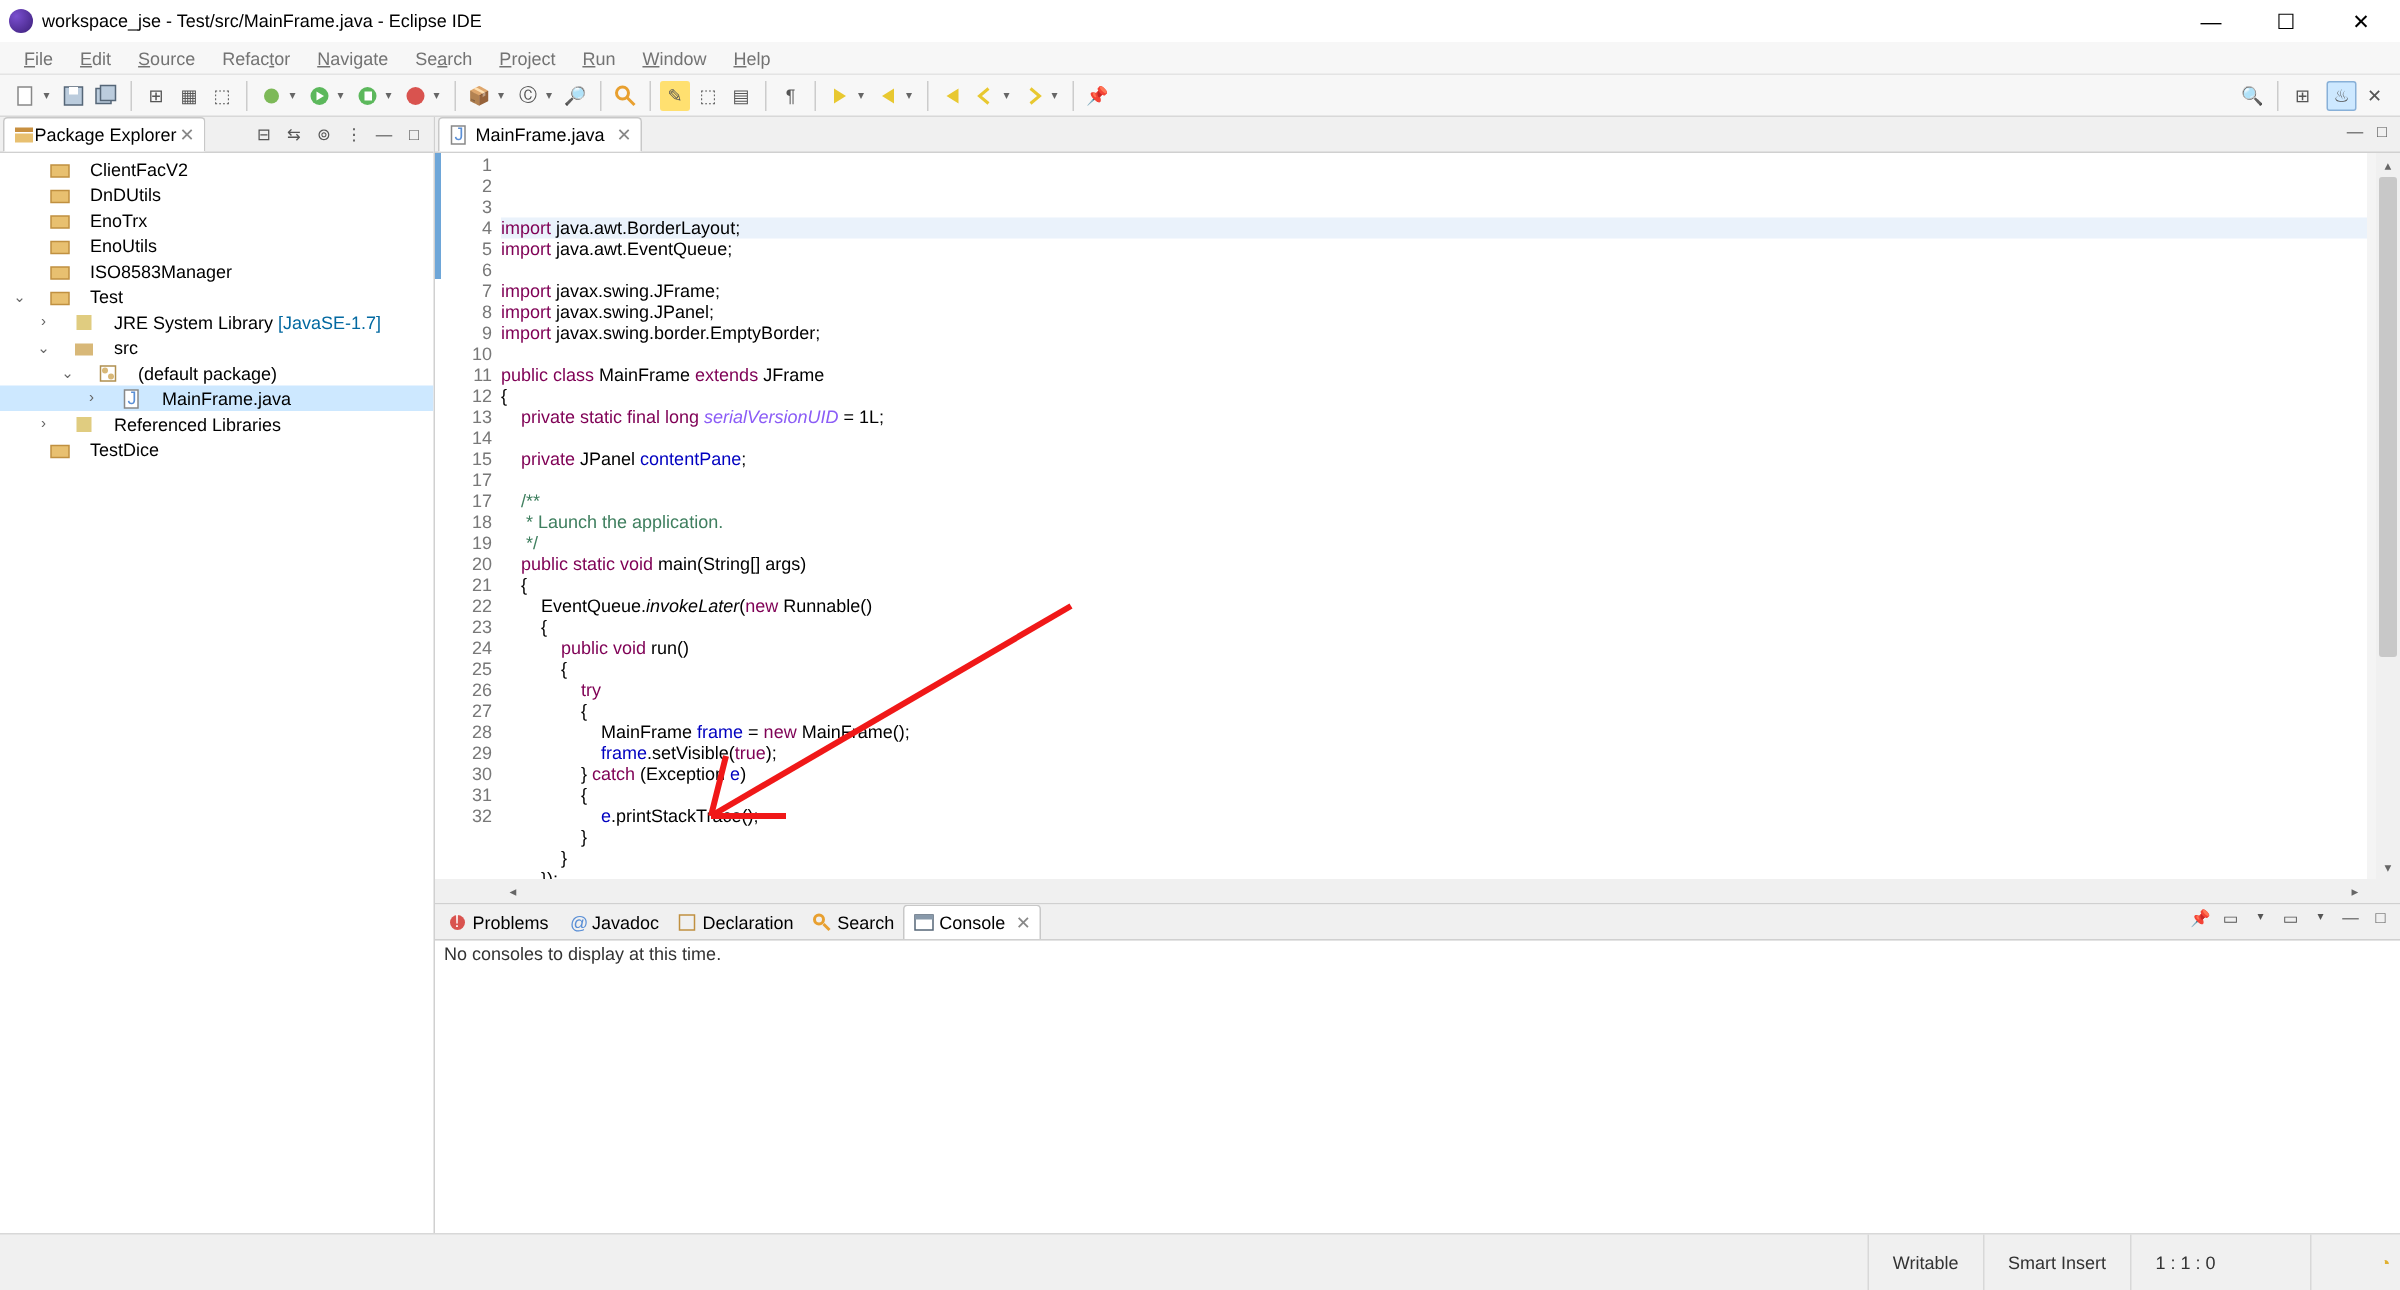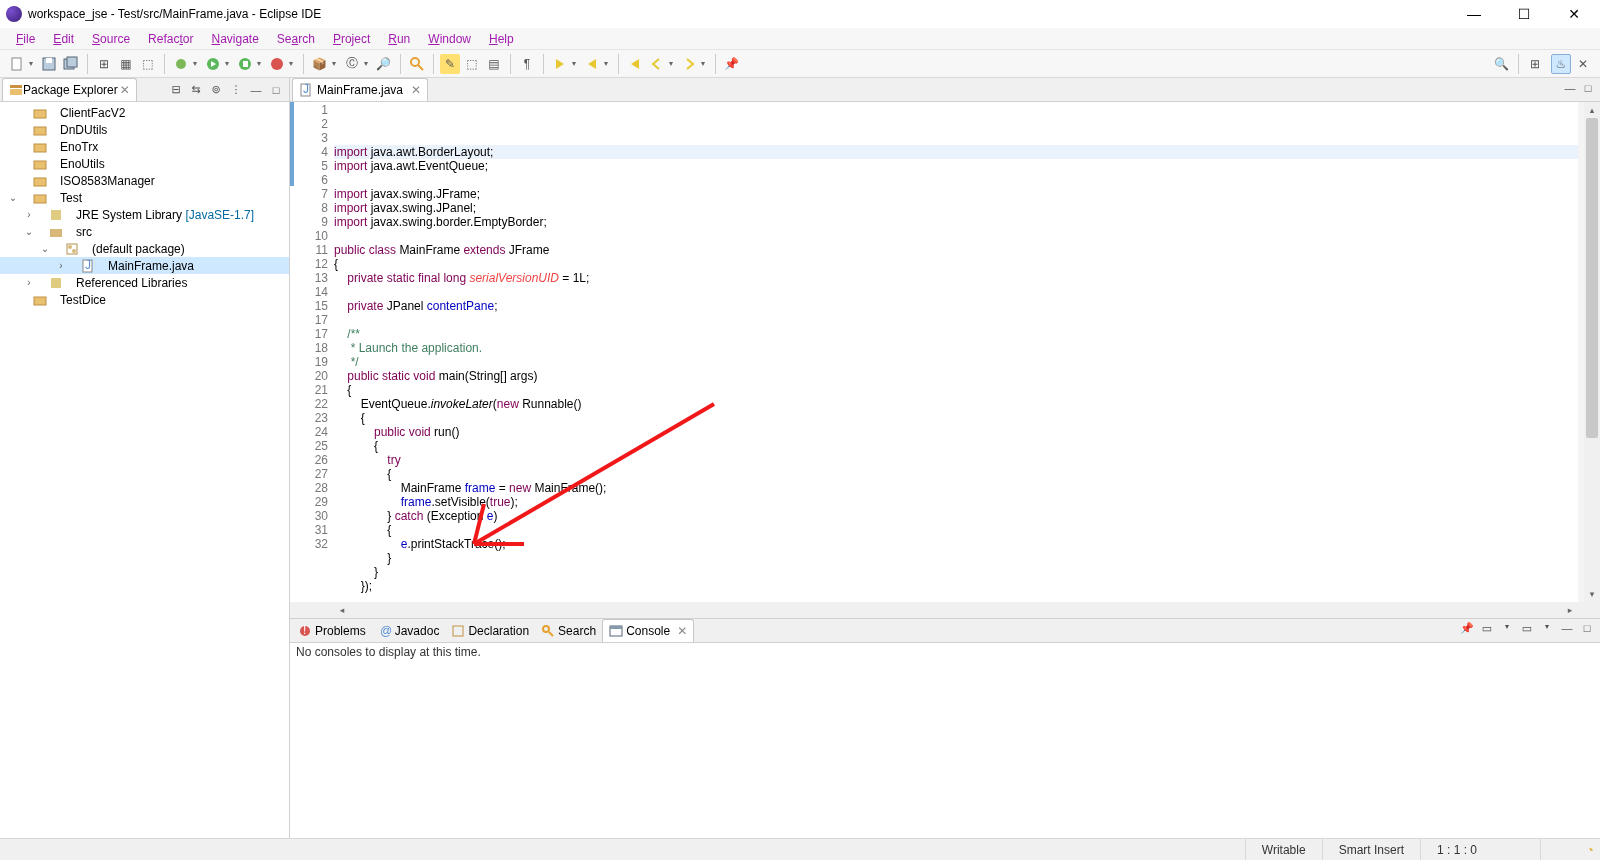--- a/index.html
+++ b/index.html
@@ -7,21 +7,21 @@
 
 
 .titlebar { height: 28px; background: #fff; display: flex; align-items: center; padding: 12px 6px; }
 .titlebar .icon { width: 16px; height: 16px; margin-right: 6px; border-radius: 50%; background: radial-gradient(circle at 30% 30%, #7a4fcf, #3b1e78); }
 .titlebar .title { flex: 1; color: #000; }
 .titlebar .winbtns { display: flex; gap: 18px; margin-right: 4px; }
 .titlebar .winbtns span { width: 32px; text-align: center; font-size: 14px; color: #000; cursor: default; }
 
 
 .menubar { height: 22px; background: #f7f7f7; display: flex; align-items: center; padding: 0 8px; gap: 2px; border-bottom: 1px solid #e4e4e4; }
-.menubar .item { padding: 2px 8px; color: #a21caf; }
+.menubar .item { padding: 2px 8px; color: #737373; }
 .menubar .item .ul { text-decoration: underline; }
 
 
 .toolbar { height: 28px; background: #f7f7f7; display: flex; align-items: center; padding: 0 4px; border-bottom: 1px solid #d8d8d8; }
 .toolbar .group { display: flex; align-items: center; gap: 2px; padding: 0 3px; }
 .toolbar .sep { width: 1px; height: 20px; background: #ccc; margin: 0 3px; }
 .toolbar .btn { width: 20px; height: 20px; display: flex; align-items: center; justify-content: center; font-size: 12px; color: #555; border-radius: 2px; }
 .toolbar .btn svg { width: 16px; height: 16px; }
 .toolbar .dd { width: 8px; font-size: 8px; color: #666; }
 .toolbar .spacer { flex: 1; }
@@ -57,21 +57,21 @@
 
 .editor { flex: 1; display: flex; position: relative; overflow: hidden; min-height: 0; }
 .gutter-mark { width: 12px; background: #fff; }
 .gutter-nums { width: 32px; background: #fff; text-align: right; padding-right: 6px; font-family: Consolas, monospace; font-size: 12px; color: #787878; line-height: 14px; padding-top: 1px; }
 .gutter-nums .hl { color: #787878; }
 .code { flex: 1; background: #fff; font-family: Consolas, monospace; font-size: 12px; line-height: 14px; padding-top: 1px; white-space: pre; position: relative; }
 .code .line.hl { background: #eaf2fb; }
 .kw { color: #7f0055; font-weight: normal; }
 .cmt { color: #3f7f5f; }
 .field { color: #0000c0; }
-.sfield { color: #ef4444; font-style: italic; }
+.sfield { color: #8b5cf6; font-style: italic; }
 .method { font-style: italic; }
 
 .marker-col { width: 6px; background: #f4f4f4; position: relative; }
 
 .scrollbar-v { width: 16px; background: #f0f0f0; position: relative; }
 .scrollbar-v .thumb { position: absolute; left: 2px; right: 2px; background: #c8c8c8; border-radius: 2px; }
 .scrollbar-v .arr { position: absolute; left: 0; right: 0; height: 16px; text-align: center; font-size: 9px; color: #666; line-height: 16px; }
 
 .scrollbar-h { height: 16px; background: #f0f0f0; display: flex; align-items: center; }
 .scrollbar-h .arr { width: 16px; text-align: center; font-size: 9px; color: #666; }
@@ -82,21 +82,21 @@
 
 .bottom-views { height: 220px; border-top: 1px solid #d0d0d0; display: flex; flex-direction: column; background: #fff; }
 .bv-tabbar { height: 24px; background: #f0f0f0; display: flex; align-items: center; border-bottom: 1px solid #d0d0d0; padding-left: 2px; }
 .bv-tab { display: flex; align-items: center; height: 23px; padding: 0 6px; gap: 3px; }
 .bv-tab.active { background: #fff; border: 1px solid #c8c8c8; border-bottom: none; border-radius: 3px 3px 0 0; }
 .bv-actions { margin-left: auto; display: flex; gap: 2px; padding-right: 4px; }
 .bv-actions span { width: 18px; height: 18px; text-align: center; font-size: 11px; color: #555; }
 .console-body { flex: 1; padding: 2px 6px; color: #333; }
 
 
-.statusbar { height: 22px; background: #f0f0f0; border-top: 1px solid #d8d8d8; display: flex; align-items: center; }
+.statusbar { height: 38px; background: #f0f0f0; border-top: 1px solid #d8d8d8; display: flex; align-items: center; }
 .statusbar .cell { padding: 0 16px; border-left: 1px solid #d8d8d8; height: 100%; display: flex; align-items: center; color: #333; }
 .statusbar .spacer { flex: 1; }
 .statusbar .corner { width: 20px; text-align: center; color: #e0b030; }
 
 .blue-bar { position: absolute; left: 0; width: 4px; background: #6ea6d8; }
 </style>
 </head>
 <body>
 
 <div class="titlebar">

